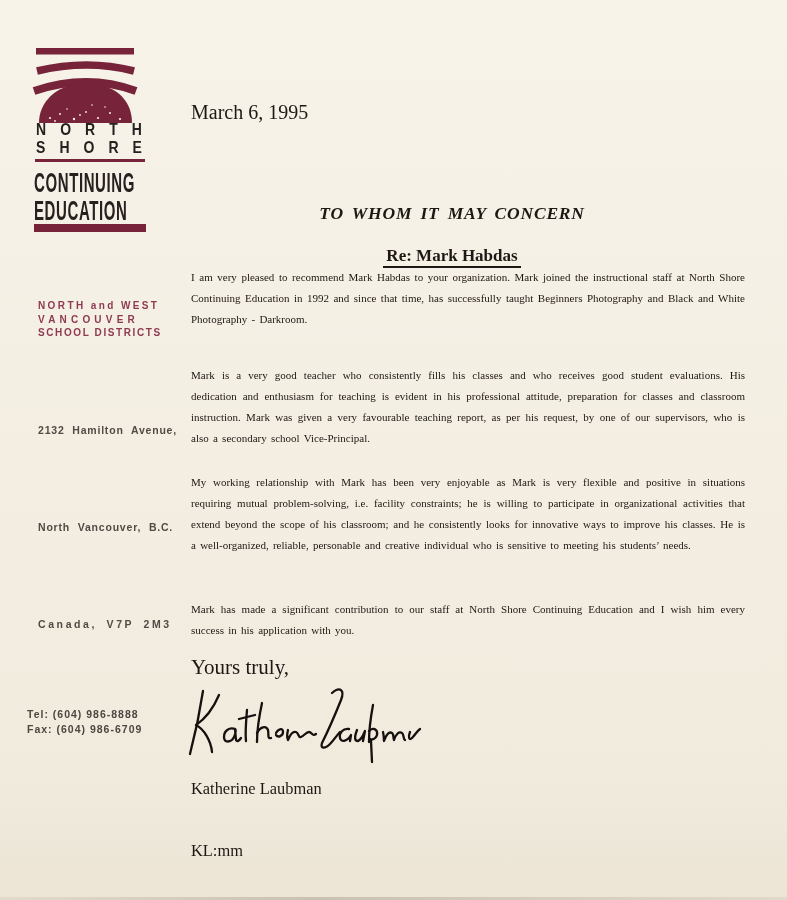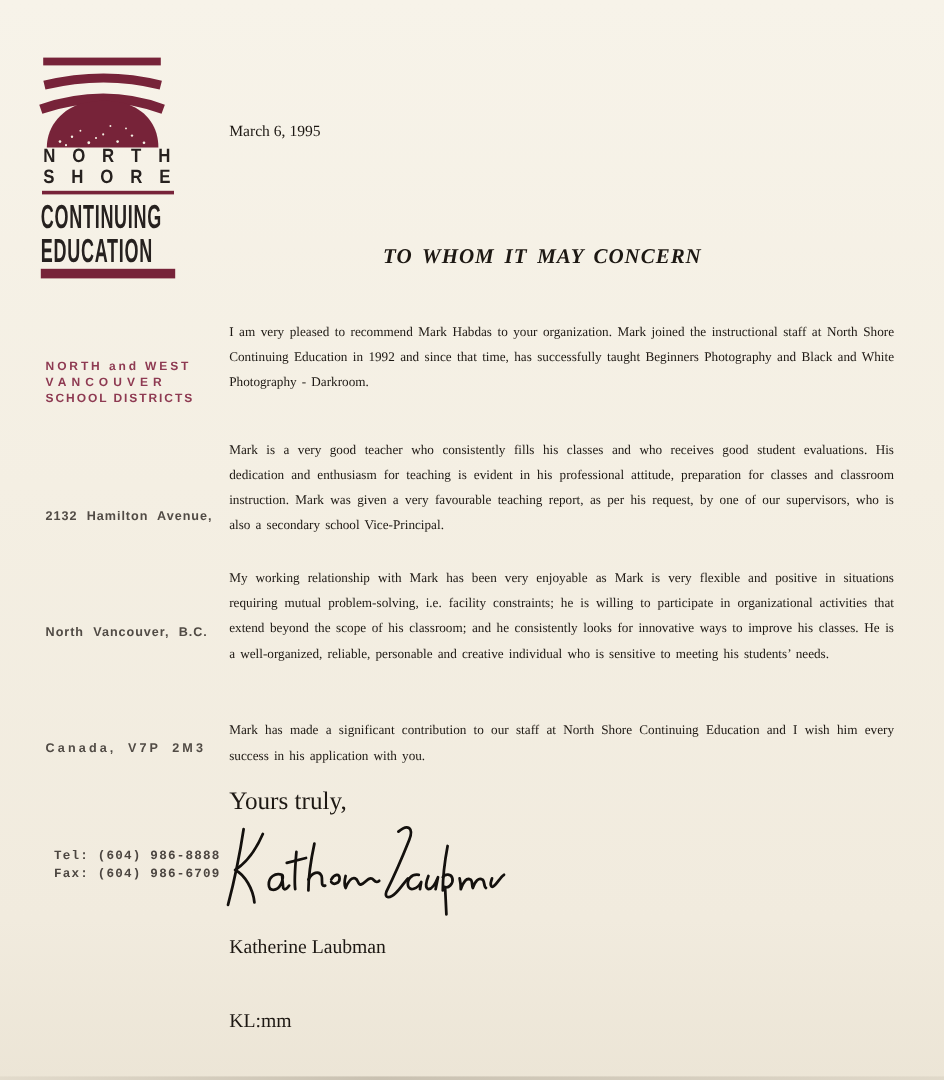--- a/index.html
+++ b/index.html
@@ -30,26 +30,26 @@
   .logo-bar   { position:absolute; left:4px; top:178px; width:112px; height:8px; }
 
   
   .district { position:absolute; left:38px; top:299px; font-family:"Liberation Sans", sans-serif;
               font-weight:700; font-size:10px; line-height:13.5px; letter-spacing:2.4px; }
   .addr { position:absolute; font-family:"Liberation Sans", sans-serif; font-weight:700;
           font-size:10.5px; color:#514b45; letter-spacing:0.8px; word-spacing:4px; }
   .addr-1 { left:38px; top:424px; }
   .addr-2 { left:38px; top:521px; }
   .addr-3 { left:38px; top:618px; letter-spacing:2.6px; }
-  .telfax { position:absolute; left:27px; top:707px; font-family:Liberation Mono, monospace;
-            font-weight:700; font-size:10.5px; line-height:15px; color:#4c4641; letter-spacing:1px;margin-left:18px; }
+  .telfax { position:absolute; left:27px; top:707px; font-family:Liberation Sans, sans-serif;
+            font-weight:700; font-size:10.5px; line-height:15px; color:#4c4641; letter-spacing:1px; }
 
   
   .body-col { position:absolute; left:191px; width:554px; color:#1d1813; }
-  .date { top:101px; font-size:13px; }
+  .date { top:101px; font-size:20px; }
   .heading-wrap { left:191px; width:522px; text-align:center;margin-top:28px; }
   .salutation { top:175px; font-size:17.5px; font-weight:700; font-style:italic;
                 letter-spacing:0.8px; word-spacing:3px; }
   .re-line { top:218px; font-size:17px; font-weight:700; }
   .re-line span { border-bottom:2px solid #1d1813; padding:0 3px 1px 3px; }
   .para { text-align:justify; font-size:11px; line-height:20.9px; word-spacing:1.5px; }
   .p1 { top:267px; }
   .p2 { top:365px; }
   .p3 { top:472px; }
   .p4 { top:599px; }
@@ -115,20 +115,23 @@
   <div class="addr addr-3">Canada, V7P 2M3</div>
   <div class="telfax">
     <div>Tel: (604) 986-8888</div>
     <div>Fax: (604) 986-6709</div>
   </div>
 
   <div class="body-col date">March 6, 1995</div>
 
   <div class="body-col heading-wrap salutation">TO WHOM IT MAY CONCERN</div>
 
+  <div class="body-col heading-wrap re-line">
+    <span>Re:  Mark Habdas</span>
+  </div>
 
   <div class="body-col para p1">I am very pleased to recommend Mark Habdas to your organization.  Mark joined the instructional staff at North Shore Continuing Education in 1992 and since that time, has successfully taught Beginners Photography and Black and White Photography - Darkroom.</div>
   <div class="body-col para p2">Mark is a very good teacher who consistently fills his classes and who receives good student evaluations.  His dedication and enthusiasm for teaching is evident in his professional attitude, preparation for classes and classroom instruction.  Mark was given a very favourable teaching report, as per his request, by one of our supervisors, who is also a secondary school Vice-Principal.</div>
   <div class="body-col para p3">My working relationship with Mark has been very enjoyable as Mark is very flexible and positive in situations requiring mutual problem-solving, i.e. facility constraints;  he is willing to participate in organizational activities that extend beyond the scope of his classroom;  and he consistently looks for innovative ways to improve his classes.  He is a well-organized, reliable, personable and creative individual who is sensitive to meeting his students’ needs.</div>
   <div class="body-col para p4">Mark has made a significant contribution to our staff at North Shore Continuing Education and I wish him every success in his application with you.</div>
 
   <div class="body-col closing">Yours truly,</div>
 
   <svg class="sig" viewBox="0 0 236 84" fill="none" stroke="#14110e" stroke-width="2.3" stroke-linecap="round" stroke-linejoin="round">
 

